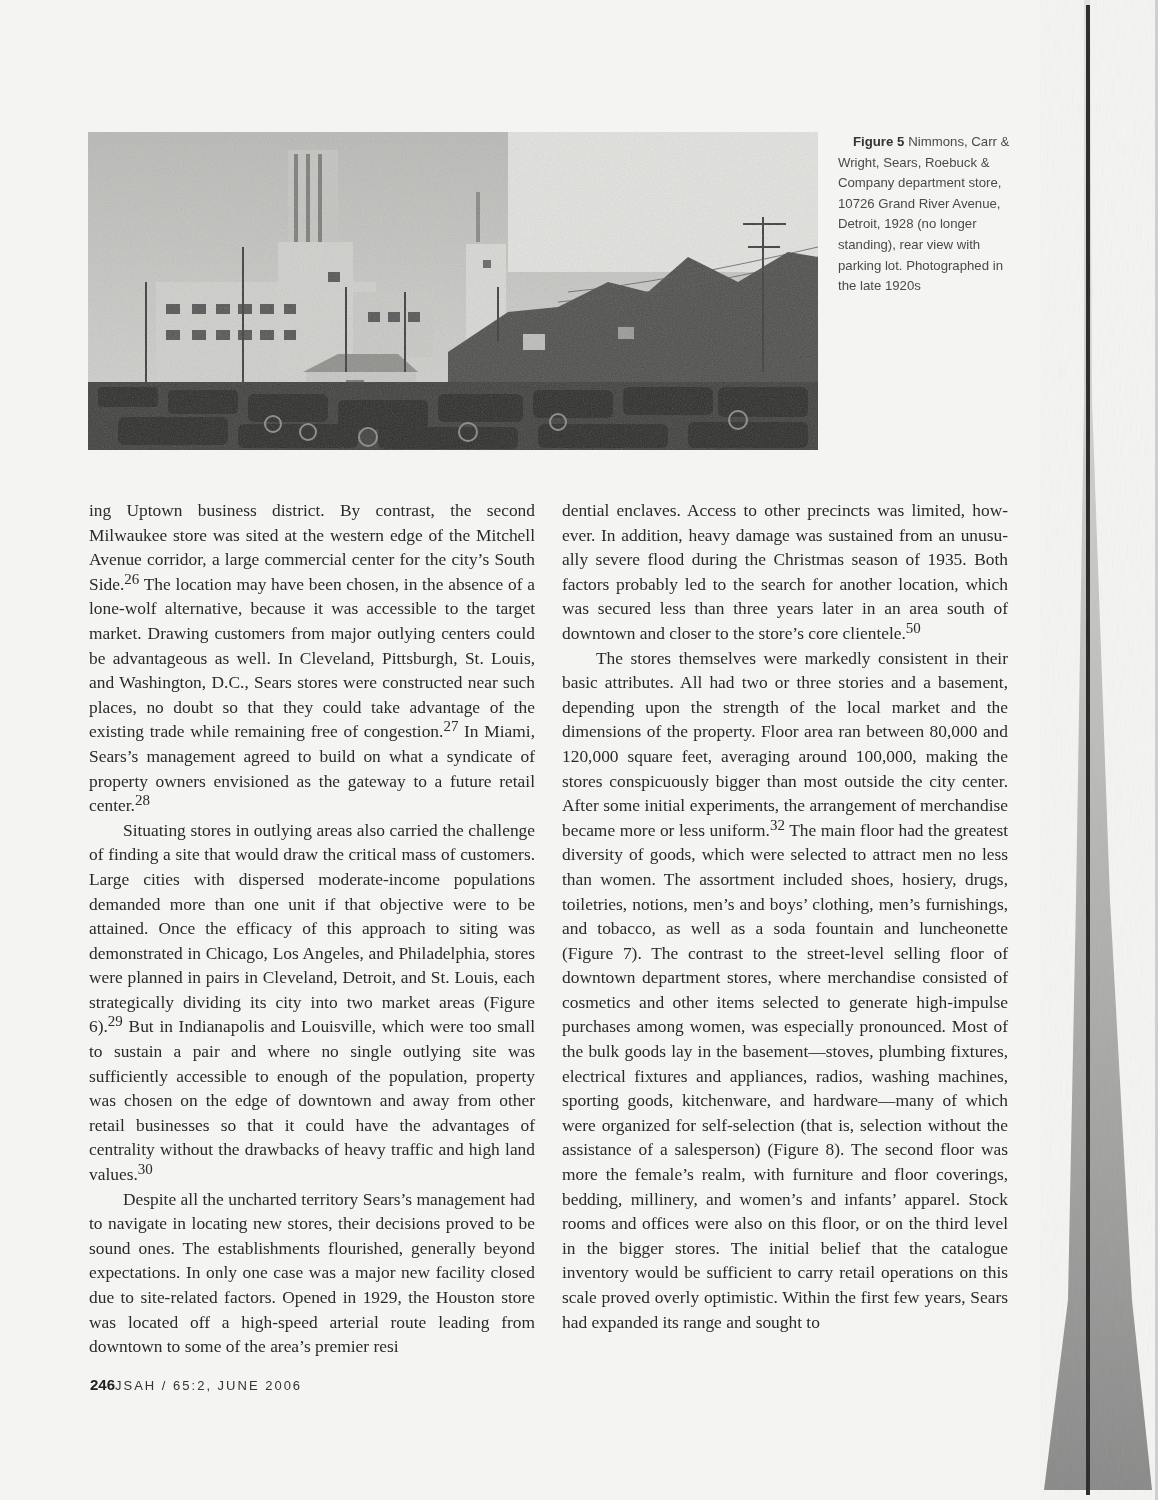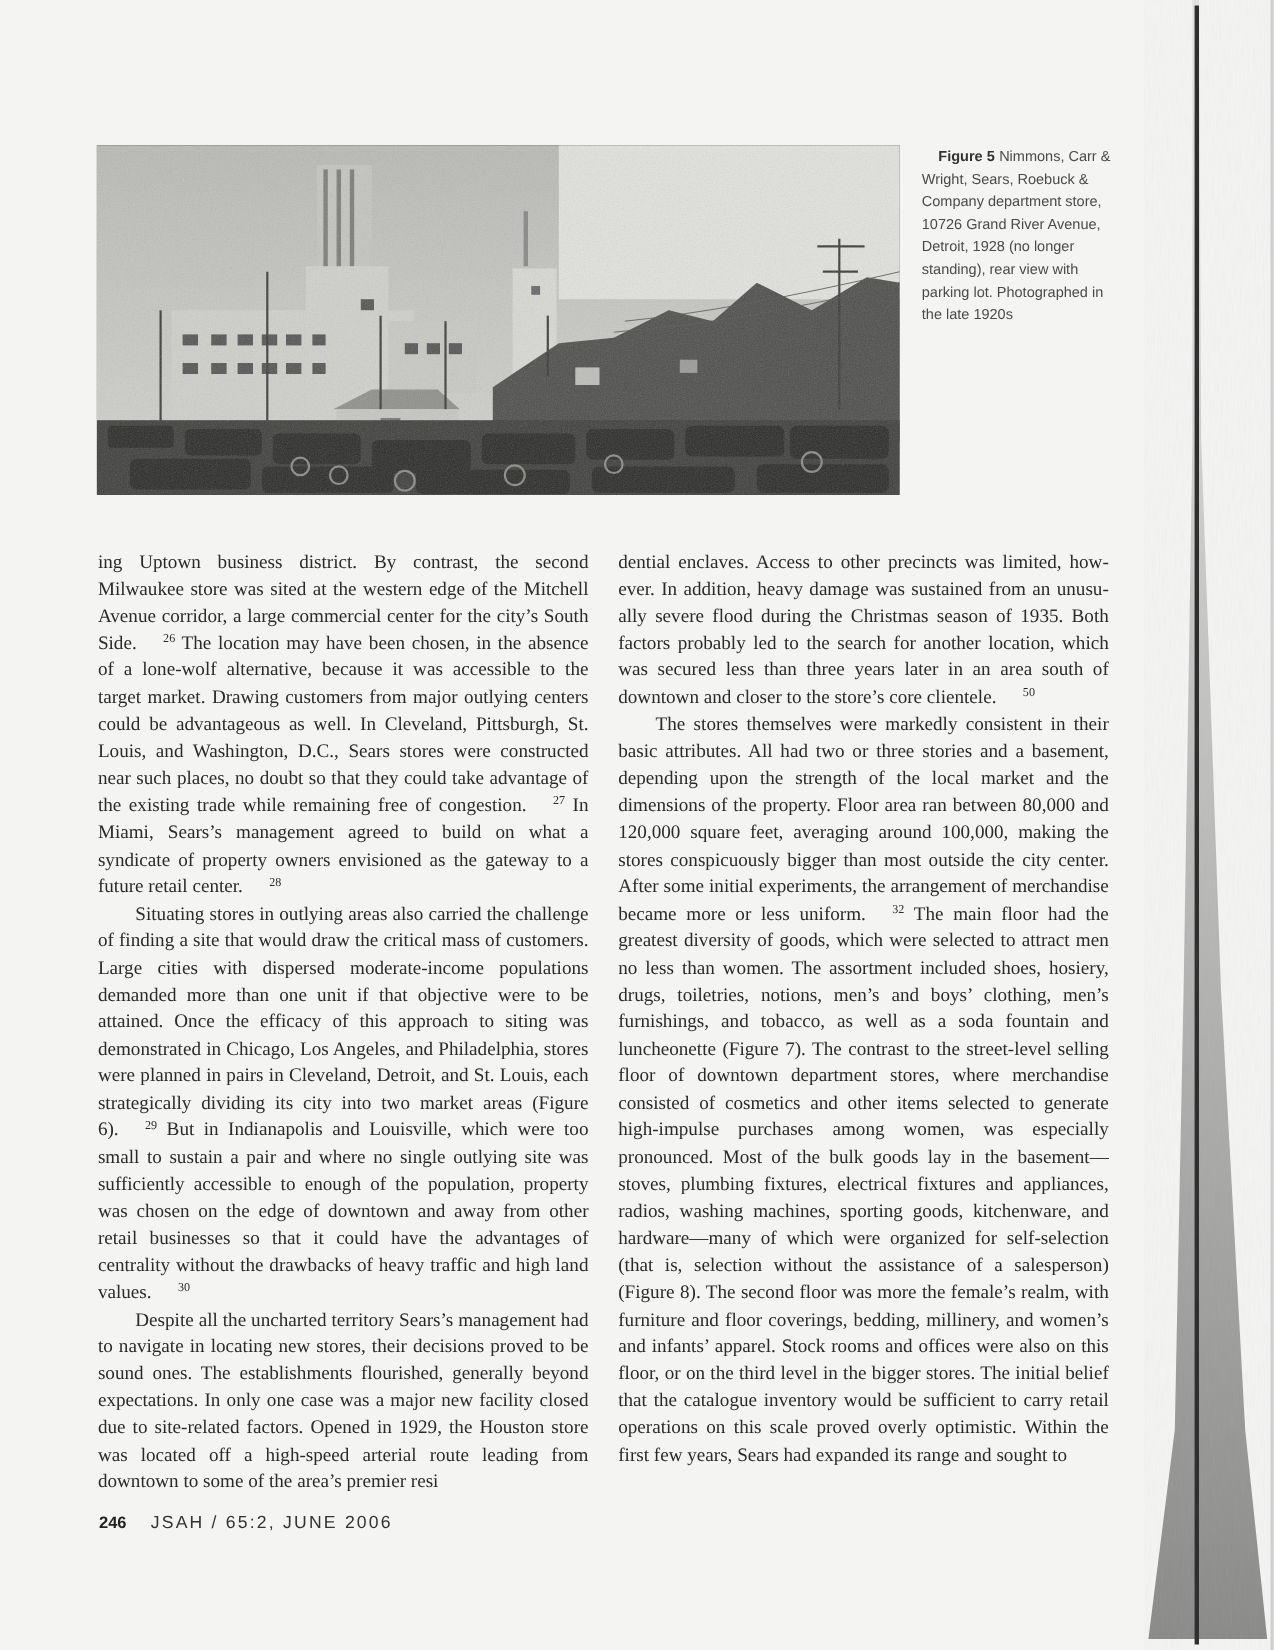--- a/index.html
+++ b/index.html
@@ -23,28 +23,28 @@
   .caption .fig-label { font-weight: bold; color: #333; margin-right: 4px; padding-left: 15px; }
   .col {
     position: absolute; top: 498px; width: 446px;
     font-size: 17.4px; line-height: 24.6px; text-align: justify;
     hyphens: manual;
   }
   .col-left { left: 89px; }
   .col-right { left: 562px; }
   .col p { margin: 0; }
   .col p.indent { text-indent: 34px; }
-  .col sup { font-size: 11px; line-height: 0; vertical-align: 6px; margin-left: 24px; }
+  .col sup { font-size: 15px; line-height: 0; vertical-align: 6px; }
   .footer {
     position: absolute; left: 90px; top: 1376px;
     font-family: "Liberation Sans", "DejaVu Sans", sans-serif;
-    display: flex; align-items: baseline; gap: 22px;
+    display: flex; align-items: baseline; 
   }
   .footer .pageno { font-weight: bold; font-size: 15px; color: #222; }
-  .footer .journal { font-size: 16px; letter-spacing: 2px; color: #333; }
+  .footer .journal { font-size: 13px; letter-spacing: 2px; color: #333; }
   .spine {
     position: absolute; left: 1040px; top: 0; width: 118px; height: 1500px;
   }
   .spine svg { width: 100%; height: 100%; display: block; }
   .edge-line {
     position: absolute; right: 0; top: 0; width: 3px; height: 1500px; background: #cfcfcf;
   }
 </style>
 </head>
 <body>

